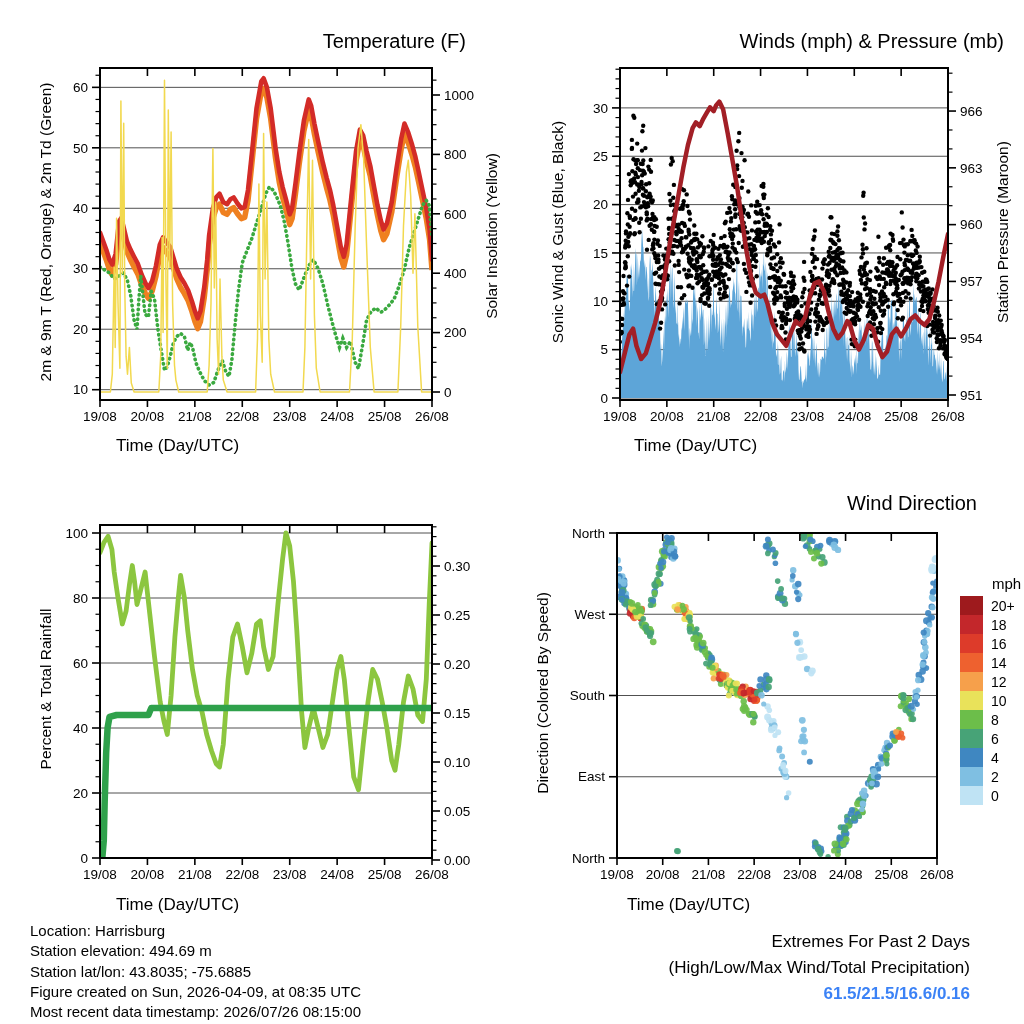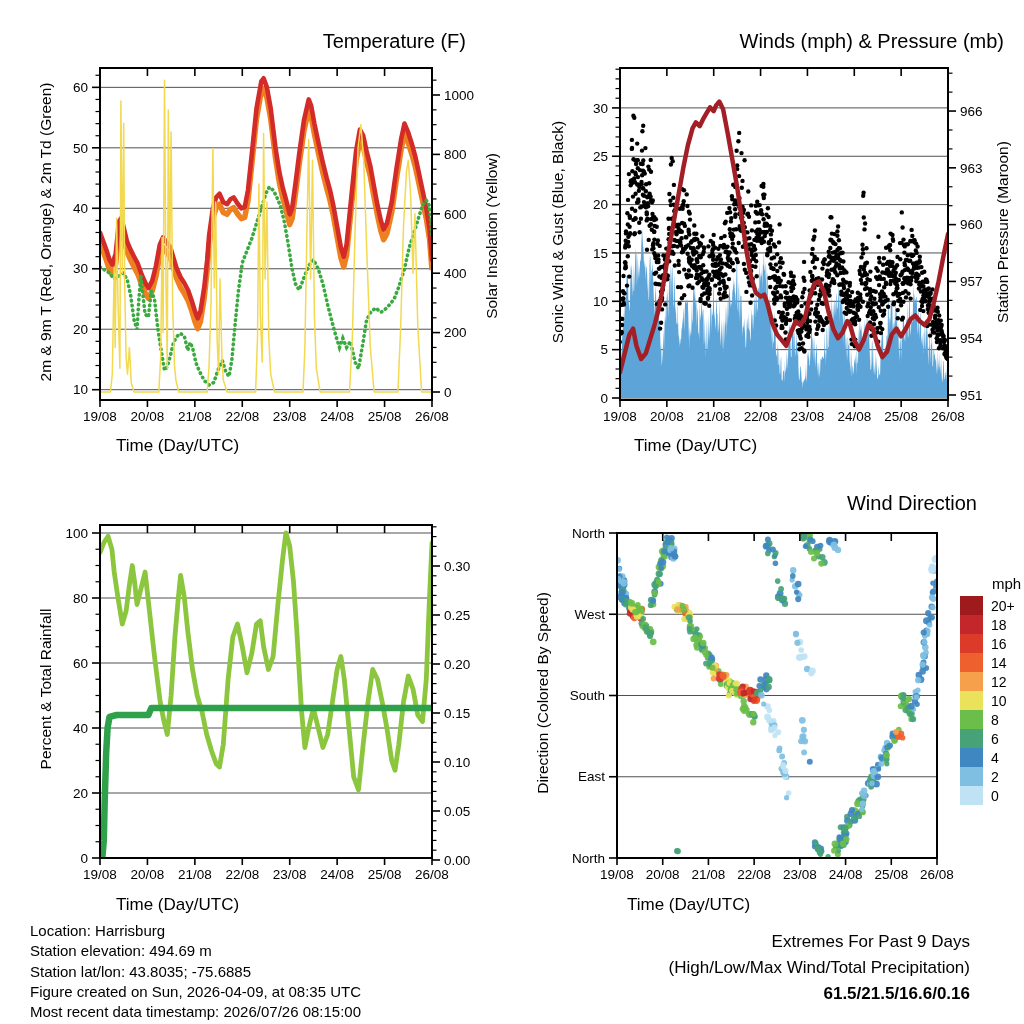--- a/index.html
+++ b/index.html
@@ -2605,17 +2605,17 @@
 
   <div class="footer">
     <div>Location: Harrisburg</div>
     <div>Station elevation: 494.69 m</div>
     <div>Station lat/lon: 43.8035; -75.6885</div>
     <div>Figure created on Sun, 2026-04-09, at 08:35 UTC</div>
     <div>Most recent data timestamp: 2026/07/26 08:15:00</div>
   </div>
 
   <div class="extremes">
-    <div>Extremes For Past 9 Days</div>
+    <div>Extremes For Past 2 Days</div>
     <div>(High/Low/Max Wind/Total Precipitation)</div>
-    <div class="vals" id="extremes-vals" style="color: #000000;">61.5/21.5/16.6/0.16</div>
+    <div class="vals" id="extremes-vals" style="color: #3b82f6;">61.5/21.5/16.6/0.16</div>
   </div>
 </div>
 
 </body></html>

